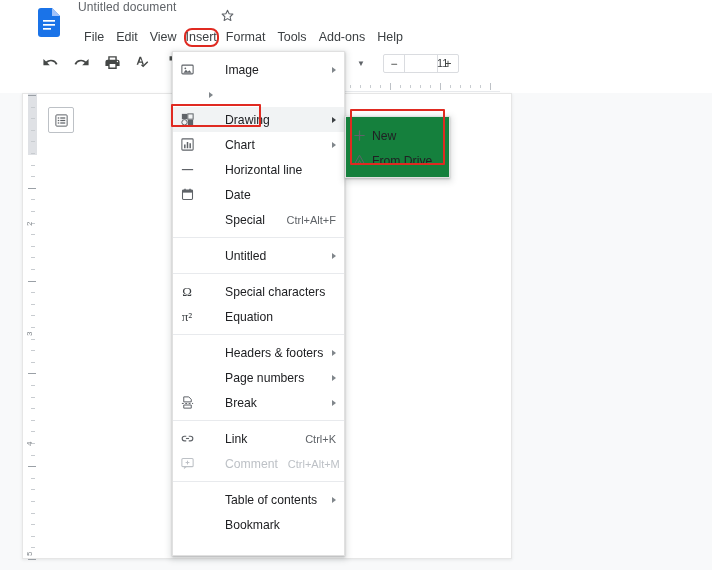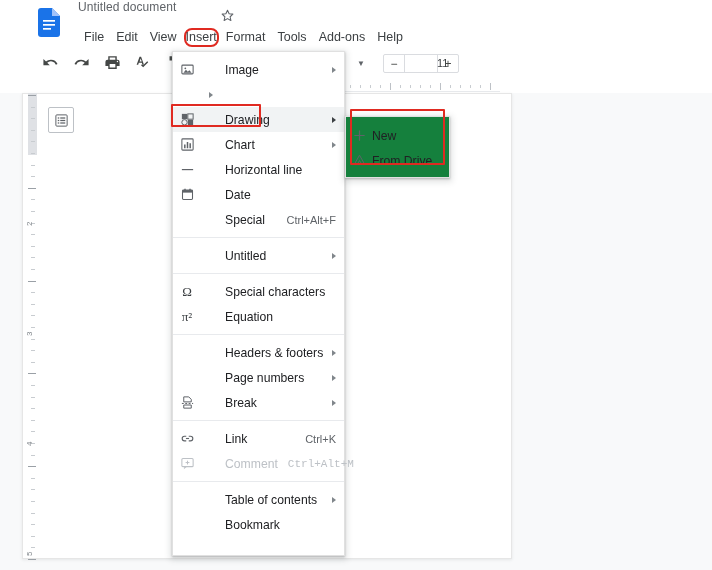--- a/index.html
+++ b/index.html
@@ -192,21 +192,21 @@
   .mi-ico {
     width: 28px; min-width: 28px;
     display: flex; align-items: center; justify-content: center;
     color: #5f6368;
   }
   .mi-label { flex: 1; margin-left: 24px; }
   .mi-accel {
     color: #5f6368; font-size: 11px;
     margin-left: 10px;
   }
-  .mi.disabled .mi-accel { color: #bdc1c6; font-family: Liberation Mono, monospace; }
+  .mi.disabled .mi-accel { color: #bdc1c6; }
   .mi-arrow {
     width: 0; height: 0;
     border-left: 4px solid #80868b;
     border-top: 3.5px solid transparent;
     border-bottom: 3.5px solid transparent;
     margin-left: 8px;
   }
   .mi.selected .mi-arrow { border-left-color: #3c4043; }
   .mi-sep {
     height: 1px; background: #e8eaed;

